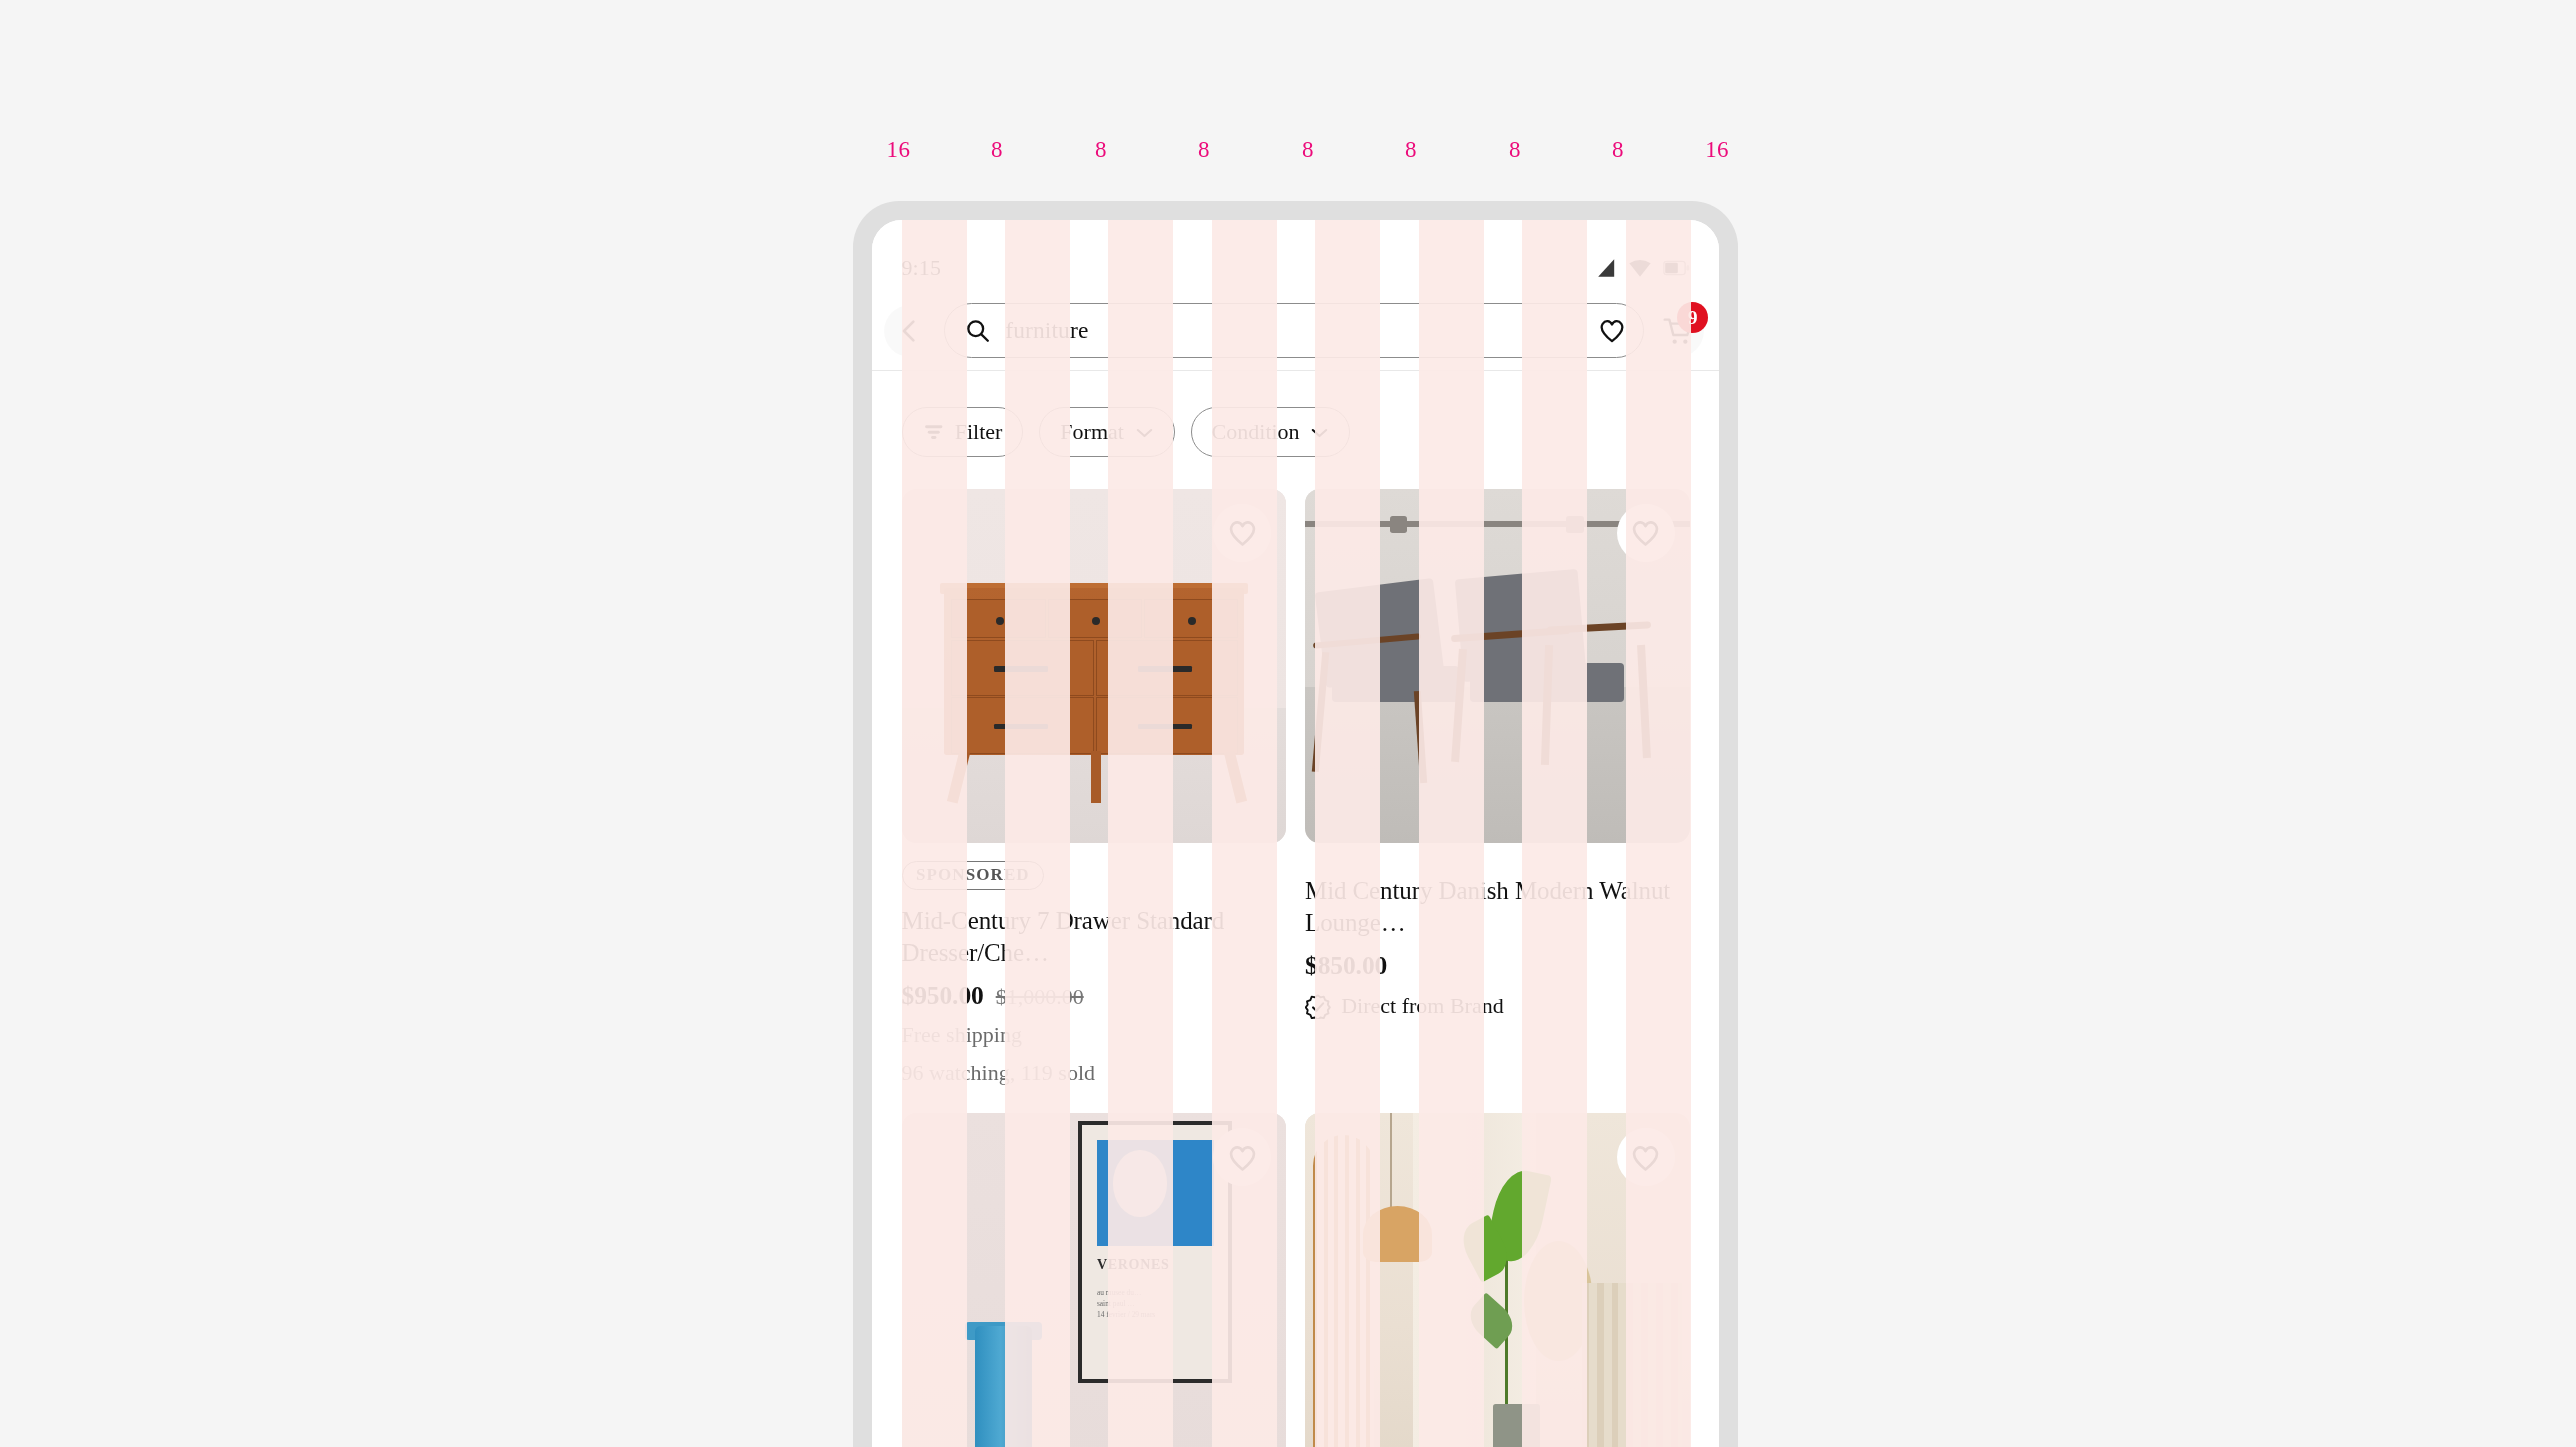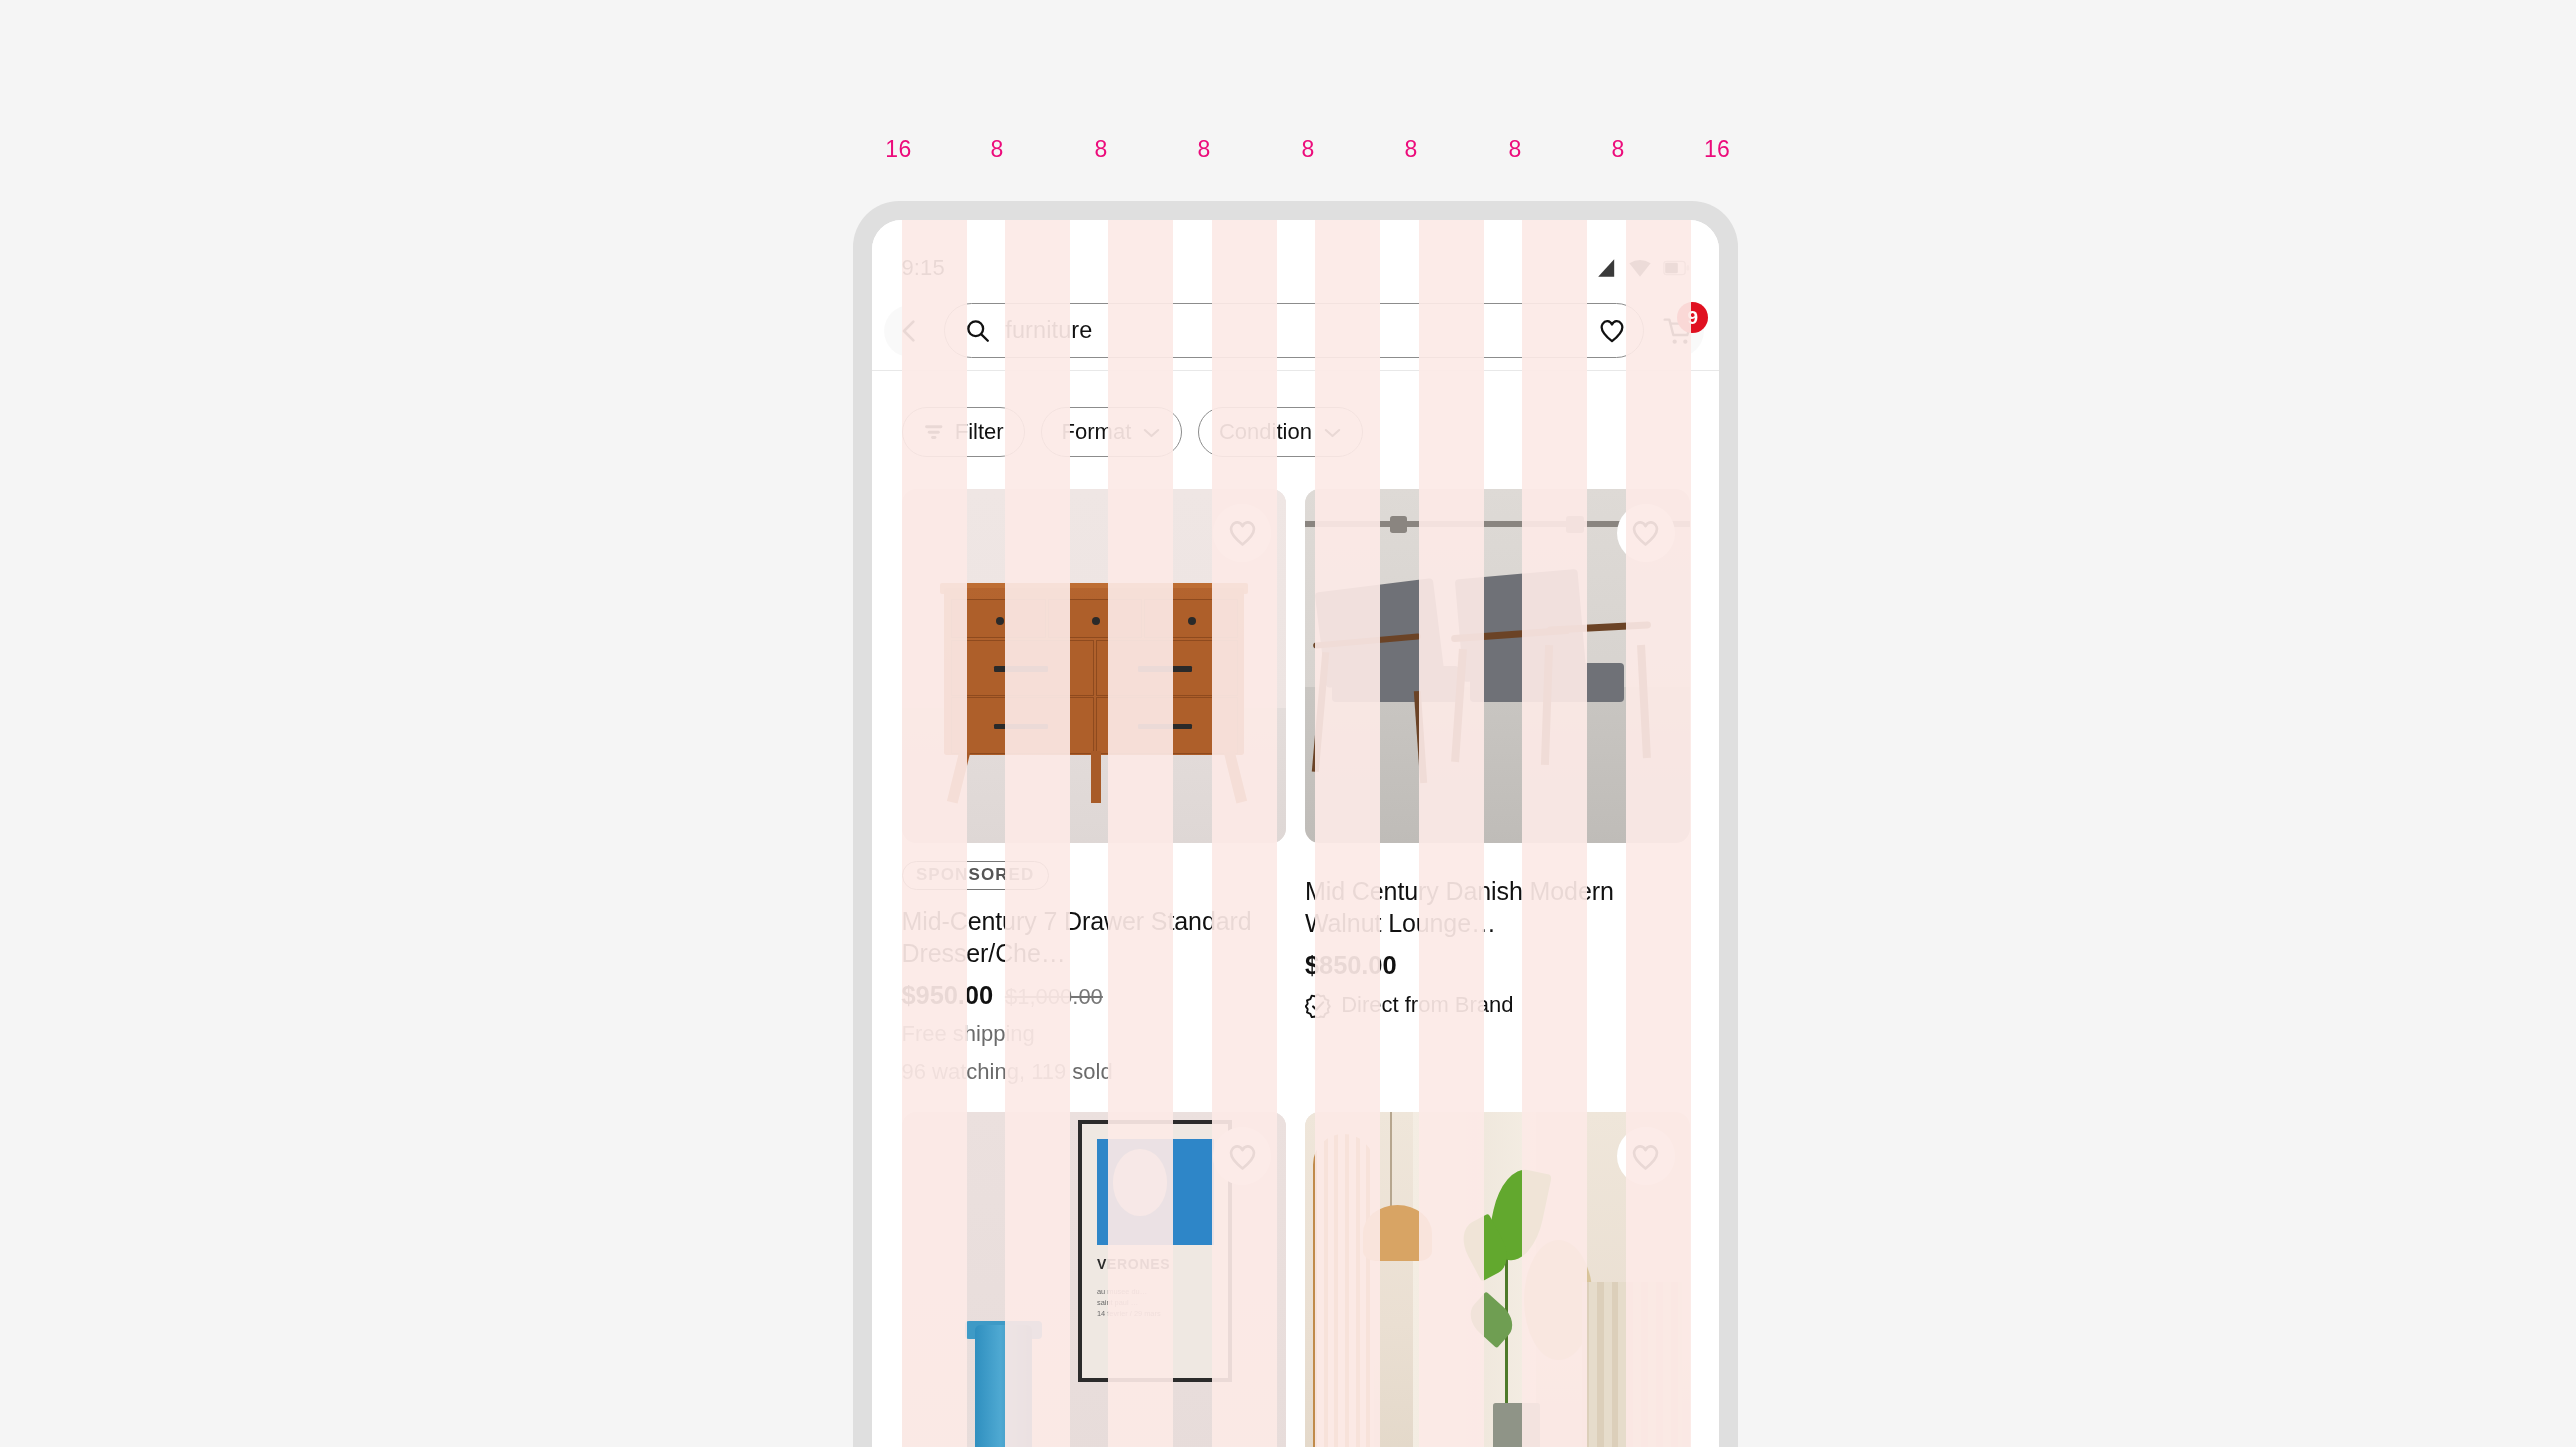--- a/index.html
+++ b/index.html
@@ -11,20 +11,21 @@
     overflow: hidden;
     background: #F5F5F5;
     font-family: "Liberation Sans", sans-serif;
   }
 
   #stage {
     position: relative;
     width: 2576px;
     height: 1424px;
     background: #F5F5F5;
+    font-family: Liberation Serif, serif;
   }
 
   
   .ruler {
     position: absolute;
     top: 138px;
     left: 865px;
     width: 879px;
     height: 40px;
   }

